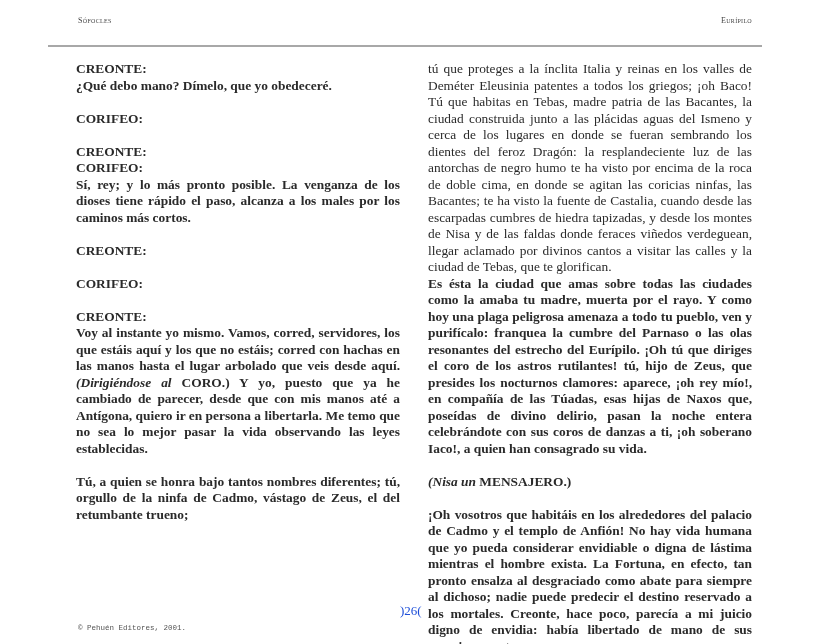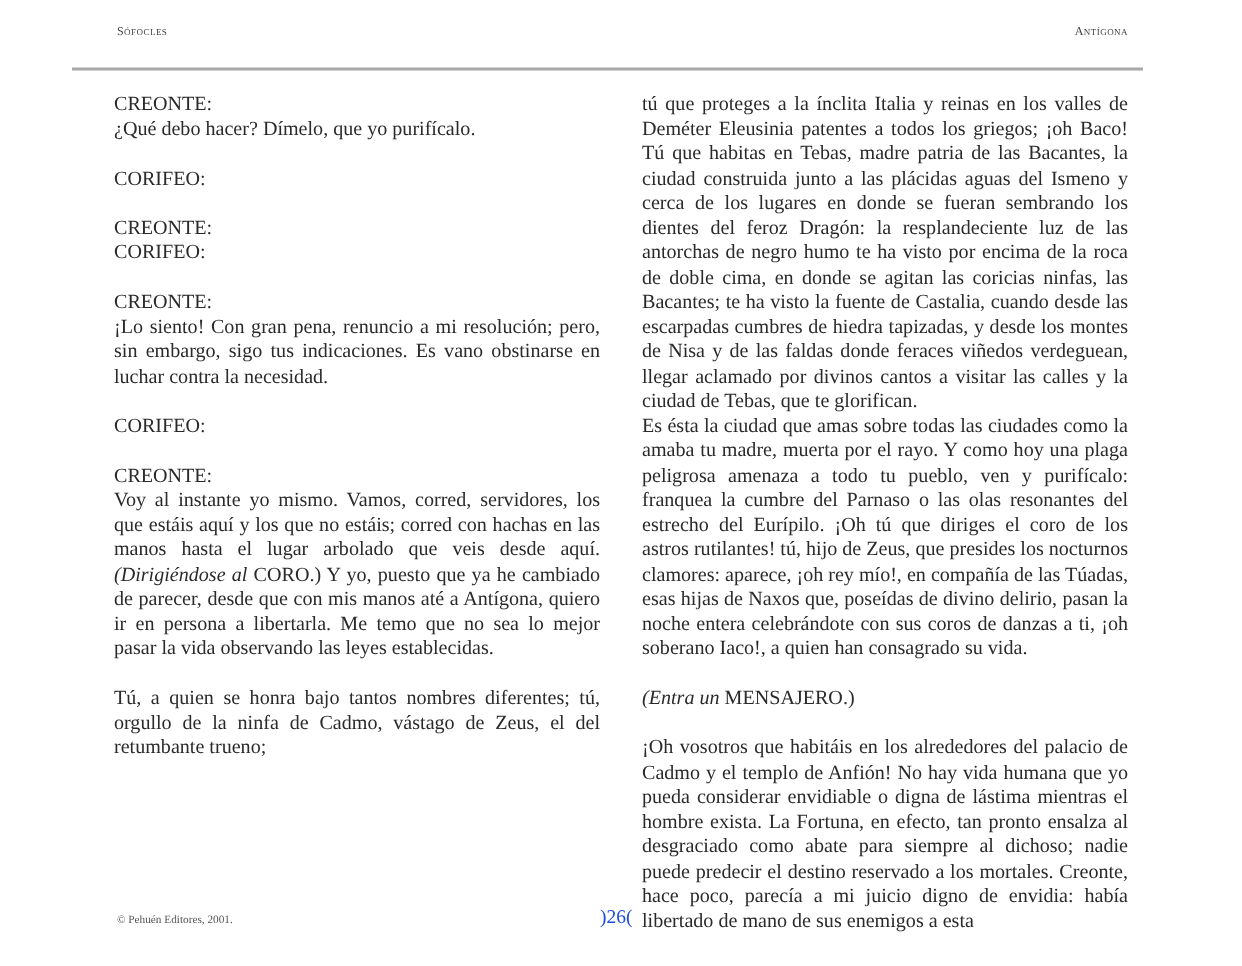--- a/index.html
+++ b/index.html
@@ -7,67 +7,67 @@
          font-family:"Liberation Serif","DejaVu Serif",serif; color:#2a2a2a; }
   .running-head { position:absolute; top:16px; font-size:8px; letter-spacing:0.3px; color:#444;
                   font-variant:small-caps; font-family:"Liberation Serif",serif; }
   .rh-left { left:78px; }
   .rh-right { right:76px; }
   .rule { position:absolute; left:48px; top:45px; width:714px; height:2px; background:#a8a8a8; }
   .col { position:absolute; top:61px; font-size:13.4px; line-height:16.5px; text-align:justify; }
   .col-left { left:76px; width:324px; }
   .col-right { left:428px; width:324px; }
   .speaker { display:block; }
-  .block { margin:0 0 16.5px 0; }
+  .block { margin:0 0 16.5px 0;font-weight:bold; }
   .block.tight { margin:0; }
   .ital { font-style:italic; }
-  .footer-left { position:absolute; left:78px; top:608px; font-size:7.5px; color:#555; }
+  .footer-left { position:absolute; left:78px; top:624px; font-size:7.5px; color:#555;font-family:Liberation Mono, monospace; }
   .page-num { position:absolute; left:400px; top:603px; font-size:13px; color:#1d4ed8; }
   p { margin:0; }
 </style>
 </head>
 <body>
 
 <div class="running-head rh-left">Sófocles</div>
-<div class="running-head rh-right">Antígona</div>
+<div class="running-head rh-right">Eurípilo</div>
 <div class="rule"></div>
 
 <div class="col col-left">
   <div class="block">
     <span class="speaker">CREONTE:</span>
-    <p>¿Qué debo hacer? Dímelo, que yo purifícalo.</p>
+    <p>¿Qué debo mano? Dímelo, que yo obedeceré.</p>
   </div>
   <div class="block">
     <span class="speaker">CORIFEO:</span>
   </div>
   <div class="block tight">
     <span class="speaker">CREONTE:</span>
   </div>
   <div class="block">
     <span class="speaker">CORIFEO:</span>
+    <p>Sí, rey; y lo más pronto posible. La venganza de los dioses tiene rápido el paso, alcanza a los males por los caminos más cortos.</p>
   </div>
   <div class="block">
     <span class="speaker">CREONTE:</span>
-    <p>¡Lo siento! Con gran pena, renuncio a mi resolución; pero, sin embargo, sigo tus indicaciones. Es vano obstinarse en luchar contra la necesidad.</p>
   </div>
   <div class="block">
     <span class="speaker">CORIFEO:</span>
   </div>
   <div class="block">
     <span class="speaker">CREONTE:</span>
     <p><span>Voy al instante yo mismo. Vamos, corred, servidores, los que estáis aquí y los que no estáis; corred con hachas en las manos hasta el lugar arbolado que veis desde aquí. </span><span class="ital">(Dirigiéndose al </span><span>CORO.)</span><span> Y yo, puesto que ya he cambiado de parecer, desde que con mis manos até a Antígona, quiero ir en persona a libertarla. Me temo que no sea lo mejor pasar la vida observando las leyes establecidas.</span></p>
   </div>
   <div class="block">
     <p>Tú, a quien se honra bajo tantos nombres diferentes; tú, orgullo de la ninfa de Cadmo, vástago de Zeus, el del retumbante trueno;</p>
   </div>
 </div>
 
 <div class="col col-right">
   <p>tú que proteges a la ínclita Italia y reinas en los valles de Deméter Eleusinia patentes a todos los griegos; ¡oh Baco! Tú que habitas en Tebas, madre patria de las Bacantes, la ciudad construida junto a las plácidas aguas del Ismeno y cerca de los lugares en donde se fueran sembrando los dientes del feroz Dragón: la resplandeciente luz de las antorchas de negro humo te ha visto por encima de la roca de doble cima, en donde se agitan las coricias ninfas, las Bacantes; te ha visto la fuente de Castalia, cuando desde las escarpadas cumbres de hiedra tapizadas, y desde los montes de Nisa y de las faldas donde feraces viñedos verdeguean, llegar aclamado por divinos cantos a visitar las calles y la ciudad de Tebas, que te glorifican.</p>
   <p class="block">Es ésta la ciudad que amas sobre todas las ciudades como la amaba tu madre, muerta por el rayo. Y como hoy una plaga peligrosa amenaza a todo tu pueblo, ven y purifícalo: franquea la cumbre del Parnaso o las olas resonantes del estrecho del Eurípilo. ¡Oh tú que diriges el coro de los astros rutilantes! tú, hijo de Zeus, que presides los nocturnos clamores: aparece, ¡oh rey mío!, en compañía de las Túadas, esas hijas de Naxos que, poseídas de divino delirio, pasan la noche entera celebrándote con sus coros de danzas a ti, ¡oh soberano Iaco!, a quien han consagrado su vida.</p>
-  <p class="block"><span class="ital">(Entra un</span><span> MENSAJERO.)</span></p>
+  <p class="block"><span class="ital">(Nisa un</span><span> MENSAJERO.)</span></p>
   <div class="block">
     <p>¡Oh vosotros que habitáis en los alrededores del palacio de Cadmo y el templo de Anfión! No hay vida humana que yo pueda considerar envidiable o digna de lástima mientras el hombre exista. La Fortuna, en efecto, tan pronto ensalza al desgraciado como abate para siempre al dichoso; nadie puede predecir el destino reservado a los mortales. Creonte, hace poco, parecía a mi juicio digno de envidia: había libertado de mano de sus enemigos a esta</p>
   </div>
 </div>
 
 <div class="footer-left">© Pehuén Editores, 2001.</div>
 <div class="page-num">)26(</div>
 
 </body></html>

